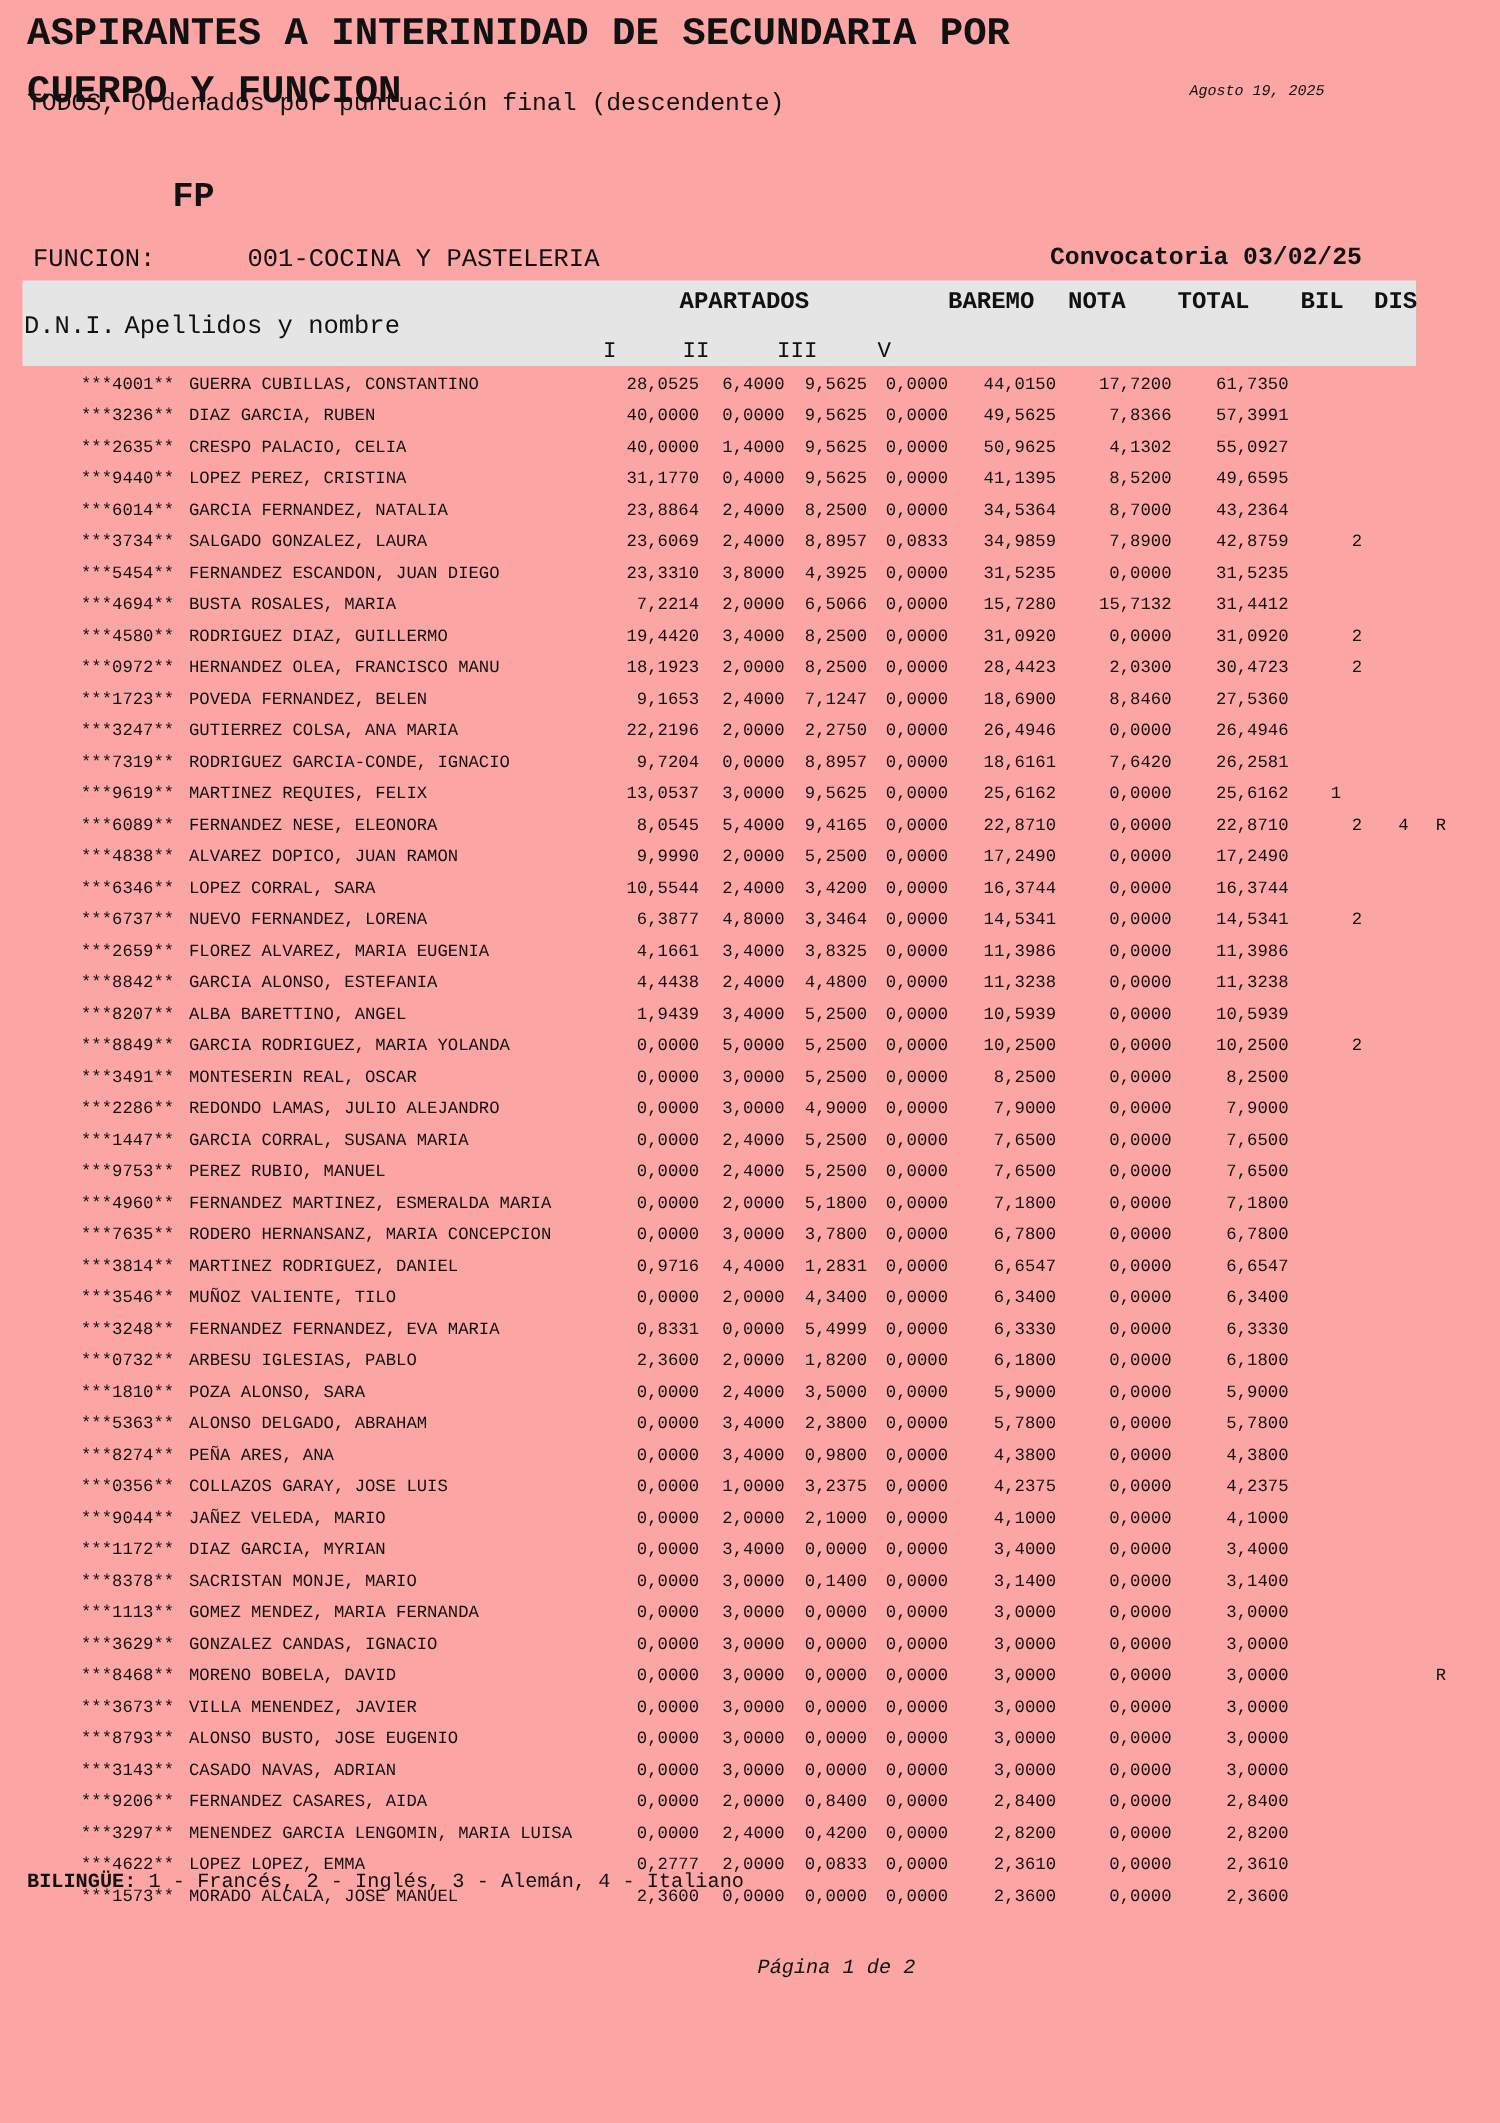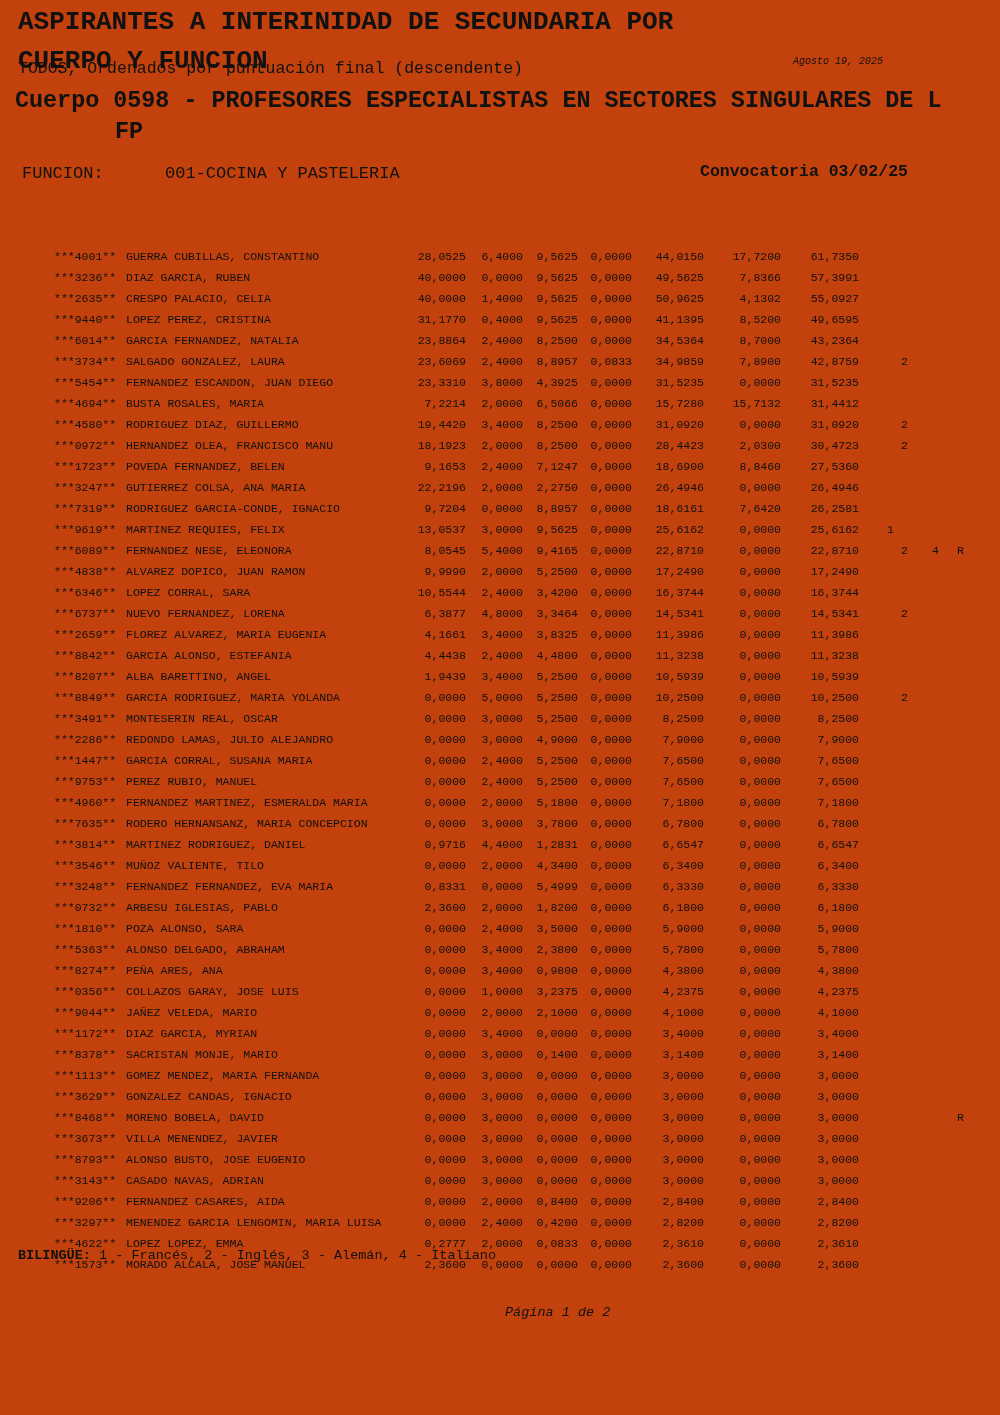--- a/index.html
+++ b/index.html
@@ -1,16 +1,16 @@
 <!DOCTYPE html>
 <html><head>
 <meta charset="utf-8">
 <style>
   html,body{margin:0;padding:0;background:#ffffff;}
-  .page{position:relative;width:1000px;height:1415px;background:#c2410c;
+  .page{position:relative;width:1000px;height:1415px;background:#fca5a5;
         font-family:"Liberation Mono","DejaVu Sans Mono",monospace;color:#111;overflow:hidden;}
   .abs{position:absolute;white-space:pre;}
   .title1{left:18px;top:7px;font-size:26px;font-weight:bold;}
   .title2{left:18px;top:46px;font-size:26px;font-weight:bold;}
   .subtitle{left:18px;top:59px;font-size:16.5px;}
   .date{left:793px;top:56px;font-size:10px;font-style:italic;}
   .cuerpo1{left:15px;top:88px;font-size:23.4px;font-weight:bold;}
   .cuerpo2{left:115px;top:119px;font-size:23.4px;font-weight:bold;}
   .funcion-label{left:22px;top:164px;font-size:17px;}
   .funcion-value{left:165px;top:164px;font-size:17px;}
@@ -42,26 +42,39 @@
   .pagenum{left:505px;top:1305px;font-size:13.5px;font-style:italic;}
 </style>
 </head>
 <body>
 
 <div class="page">
   <div class="abs title1">ASPIRANTES A INTERINIDAD DE SECUNDARIA POR</div>
   <div class="abs title2">CUERPO Y FUNCION</div>
   <div class="abs subtitle">TODOS, Ordenados por puntuación final (descendente)</div>
   <div class="abs date">Agosto 19, 2025</div>
-  <div class="abs cuerpo1">Cuerpo 0598 - PROFESORES ESPECIALISTAS EN SECTORES SINGULARES DE L</div>
   <div class="abs cuerpo2">FP</div>
   <div class="abs funcion-label">FUNCION:</div>
   <div class="abs funcion-value">001-COCINA Y PASTELERIA</div>
   <div class="abs convocatoria">Convocatoria 03/02/25</div>
 
+  <div class="band">
+    <span class="abs h1 h-apartados">APARTADOS</span>
+    <span class="abs h1 h-baremo">BAREMO</span>
+    <span class="abs h1 h-nota">NOTA</span>
+    <span class="abs h1 h-total">TOTAL</span>
+    <span class="abs h1 h-bil">BIL</span>
+    <span class="abs h1 h-dis">DIS</span>
+    <span class="abs h2 h-dni">D.N.I.</span>
+    <span class="abs h2 h-name">Apellidos y nombre</span>
+    <span class="abs h3 h-i">I</span>
+    <span class="abs h3 h-ii">II</span>
+    <span class="abs h3 h-iii">III</span>
+    <span class="abs h3 h-v">V</span>
+  </div>
 
   <div class="rows">
       <div class="row"><span class="cl">***4001**</span><span class="cl">GUERRA CUBILLAS, CONSTANTINO</span><span class="cr">28,0525</span><span class="cr">6,4000</span><span class="cr">9,5625</span><span class="cr">0,0000</span><span class="cr">44,0150</span><span class="cr">17,7200</span><span class="cr">61,7350</span><span class="cr"></span><span class="cr"></span><span class="cr"></span><span class="cr"></span></div>
       <div class="row"><span class="cl">***3236**</span><span class="cl">DIAZ GARCIA, RUBEN</span><span class="cr">40,0000</span><span class="cr">0,0000</span><span class="cr">9,5625</span><span class="cr">0,0000</span><span class="cr">49,5625</span><span class="cr">7,8366</span><span class="cr">57,3991</span><span class="cr"></span><span class="cr"></span><span class="cr"></span><span class="cr"></span></div>
       <div class="row"><span class="cl">***2635**</span><span class="cl">CRESPO PALACIO, CELIA</span><span class="cr">40,0000</span><span class="cr">1,4000</span><span class="cr">9,5625</span><span class="cr">0,0000</span><span class="cr">50,9625</span><span class="cr">4,1302</span><span class="cr">55,0927</span><span class="cr"></span><span class="cr"></span><span class="cr"></span><span class="cr"></span></div>
       <div class="row"><span class="cl">***9440**</span><span class="cl">LOPEZ PEREZ, CRISTINA</span><span class="cr">31,1770</span><span class="cr">0,4000</span><span class="cr">9,5625</span><span class="cr">0,0000</span><span class="cr">41,1395</span><span class="cr">8,5200</span><span class="cr">49,6595</span><span class="cr"></span><span class="cr"></span><span class="cr"></span><span class="cr"></span></div>
       <div class="row"><span class="cl">***6014**</span><span class="cl">GARCIA FERNANDEZ, NATALIA</span><span class="cr">23,8864</span><span class="cr">2,4000</span><span class="cr">8,2500</span><span class="cr">0,0000</span><span class="cr">34,5364</span><span class="cr">8,7000</span><span class="cr">43,2364</span><span class="cr"></span><span class="cr"></span><span class="cr"></span><span class="cr"></span></div>
       <div class="row"><span class="cl">***3734**</span><span class="cl">SALGADO GONZALEZ, LAURA</span><span class="cr">23,6069</span><span class="cr">2,4000</span><span class="cr">8,8957</span><span class="cr">0,0833</span><span class="cr">34,9859</span><span class="cr">7,8900</span><span class="cr">42,8759</span><span class="cr"></span><span class="cr">2</span><span class="cr"></span><span class="cr"></span></div>
       <div class="row"><span class="cl">***5454**</span><span class="cl">FERNANDEZ ESCANDON, JUAN DIEGO</span><span class="cr">23,3310</span><span class="cr">3,8000</span><span class="cr">4,3925</span><span class="cr">0,0000</span><span class="cr">31,5235</span><span class="cr">0,0000</span><span class="cr">31,5235</span><span class="cr"></span><span class="cr"></span><span class="cr"></span><span class="cr"></span></div>
       <div class="row"><span class="cl">***4694**</span><span class="cl">BUSTA ROSALES, MARIA</span><span class="cr">7,2214</span><span class="cr">2,0000</span><span class="cr">6,5066</span><span class="cr">0,0000</span><span class="cr">15,7280</span><span class="cr">15,7132</span><span class="cr">31,4412</span><span class="cr"></span><span class="cr"></span><span class="cr"></span><span class="cr"></span></div>

